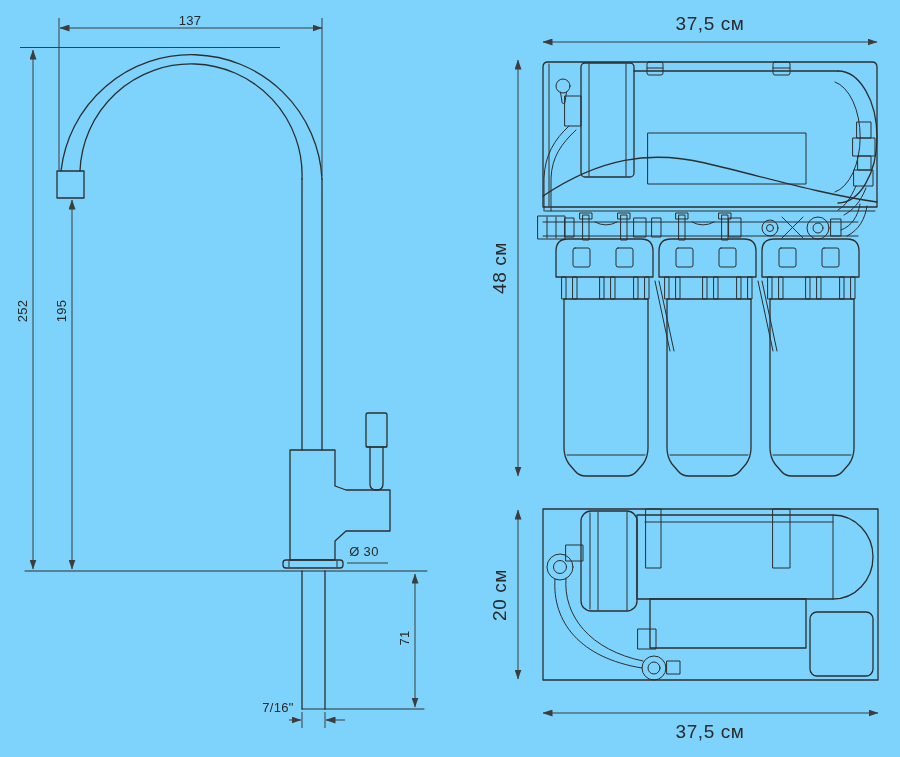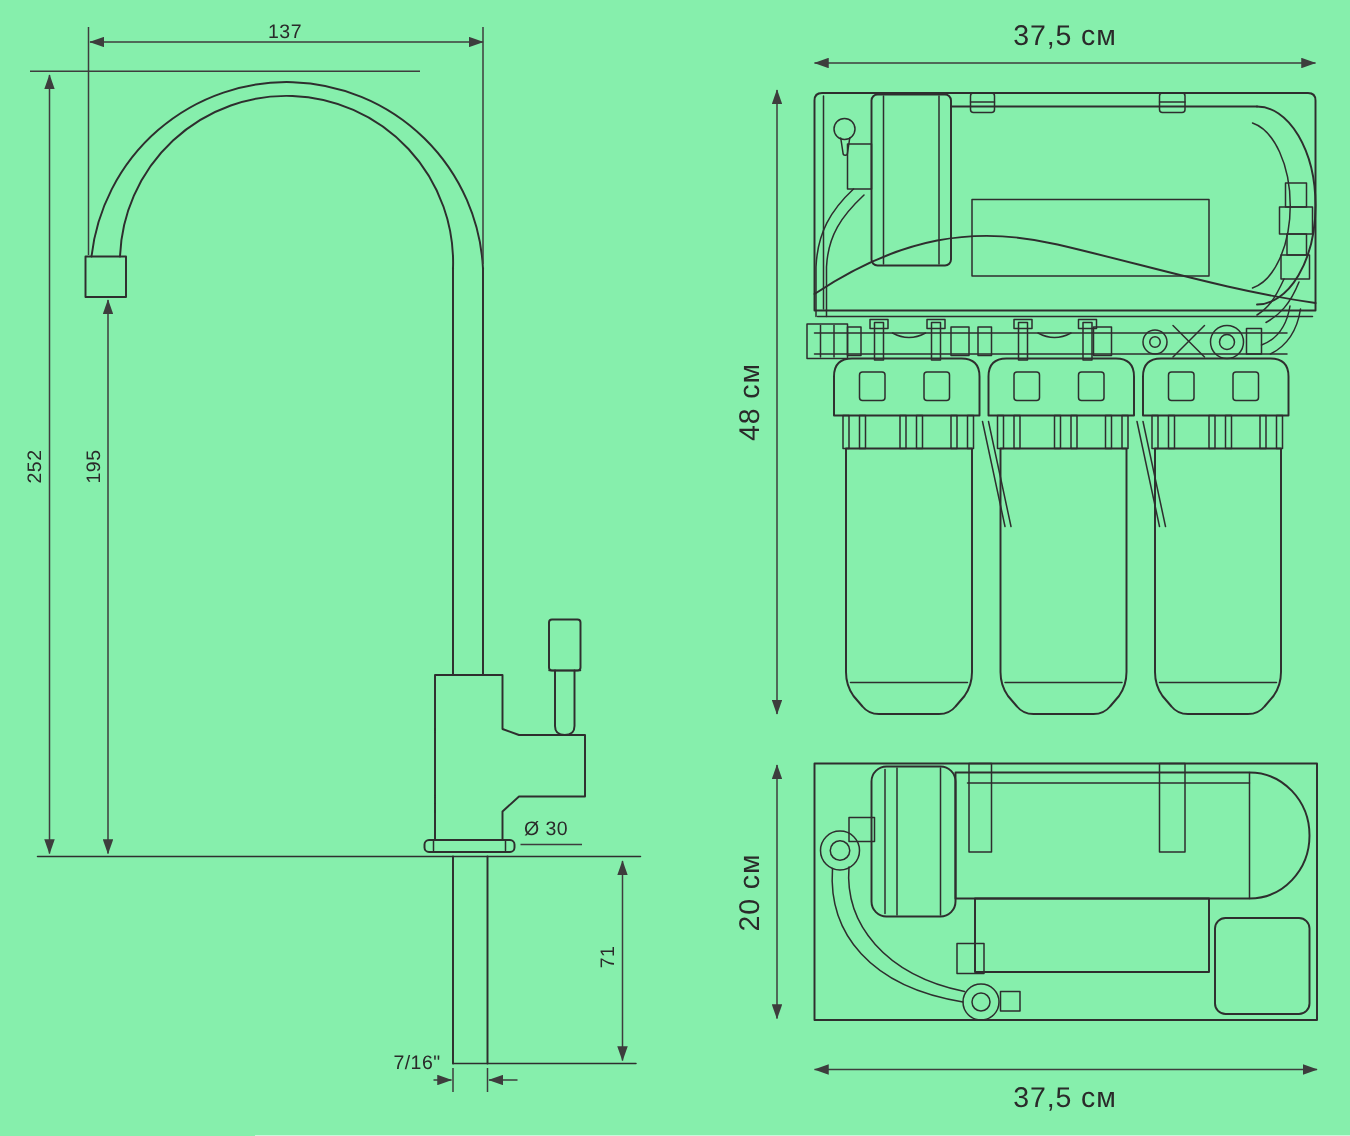--- a/index.html
+++ b/index.html
@@ -1,16 +1,16 @@
 <!DOCTYPE html>
 <html><head>
 <meta charset="utf-8">
 <style>
   html,body{margin:0;padding:0;background:#ffffff;}
-  .canvas{position:relative;width:900px;height:757px;background:#86efac;overflow:hidden;
+  .canvas{position:relative;width:900px;height:757px;background:#7dd3fc;overflow:hidden;
           font-family:"Liberation Sans", sans-serif;}
   svg{display:block;}
   .outline{fill:none;stroke:#2e2e2e;stroke-width:1.3;stroke-linejoin:round;stroke-linecap:round;}
   .detail{fill:none;stroke:#2e2e2e;stroke-width:1;stroke-linejoin:round;stroke-linecap:round;}
   .dim{fill:none;stroke:#3d3d3d;stroke-width:1;}
   .dim-arrow{marker-start:url(#arr);marker-end:url(#arr);}
   .dim-arrow-end{marker-end:url(#arr);}
   .dim-text{font-size:13px;fill:#2a2a2a;letter-spacing:0.3px;}
   .dim-text-lg{font-size:19px;fill:#2a2a2a;letter-spacing:0.6px;}
   text{text-anchor:middle;}

